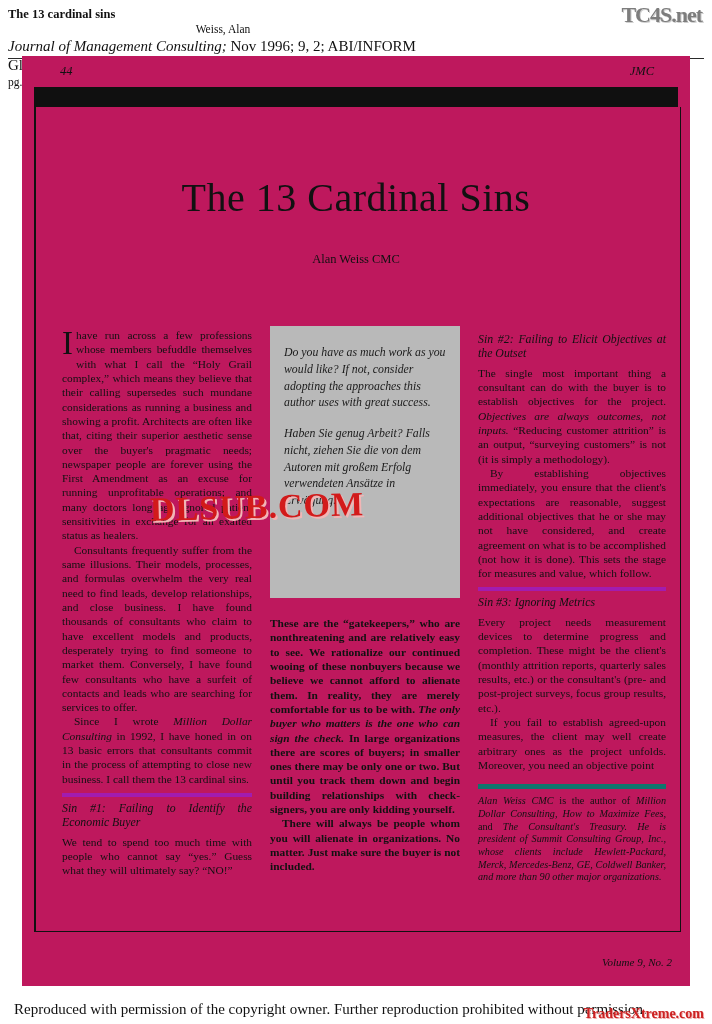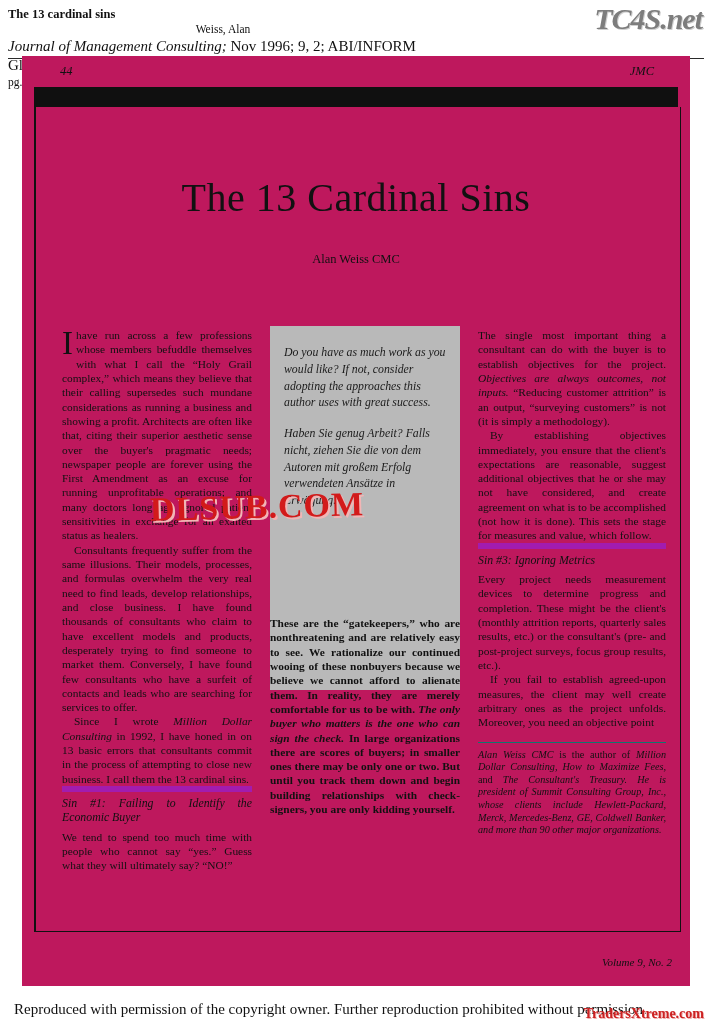--- a/index.html
+++ b/index.html
@@ -34,26 +34,25 @@
   .citation .line2 { font-size: 11.5px; text-align: center; }
   .citation .line3 { font-style: italic; font-size: 15px; }
   .citation .line3 .roman { font-style: normal; }
   .citation .line4 { font-size: 11.5px; }
 
   .watermark-top {
     position: absolute;
     top: 2px;
     right: 10px;
     font-family: "Liberation Serif", serif;
-    font-size: 30px;
+    font-size: 22px;
     font-weight: bold;
     color: #7d7d7d;
     letter-spacing: -1px;
     text-shadow: 1px 1px 0 #cfcfcf;
-    font-style: italic;
   }
 
   .header-rule {
     position: absolute;
     top: 58px;
     left: 8px;
     right: 8px;
     height: 1px;
     background: #2a2a2a;
   }
@@ -154,48 +153,48 @@
     padding: 2px 3px 0 0;
     font-family: "Liberation Serif", serif;
   }
 
   
   .pullquote {
     position: absolute;
     left: 248px;
     top: 270px;
     width: 190px;
-    height: 364px;
+    height: 272px;
     background: #b9b9b9;
     color: #1b1b1b;
     font-style: italic;
     font-size: 11.8px;
     line-height: 1.42;
     padding: 18px 14px 0 14px;
     box-sizing: border-box;
   }
   .pullquote p { margin: 0 0 14px 0; text-indent: 0; }
 
   
   .sin-head {
     font-style: italic;
     font-size: 11.8px;
     line-height: 1.22;
-    border-top: 6px solid #a21caf;
+    border-top: 4px solid #a21caf;
     padding-top: 4px;
-    margin-top: 0;
+    margin-top: 7px;
     margin-bottom: 5px;
   }
   .sin-head.no-rule { border-top: none; }
 
   .bio {
     font-style: italic;
     font-size: 10.2px;
     line-height: 1.24;
-    border-top: 1px solid #0f766e;
+    border-top: 5px solid #0f766e;
     padding-top: 6px;
     margin-top: 12px;
     text-align: justify;
   }
   .bio .roman { font-style: normal; }
 
   .volume {
     position: absolute;
     bottom: 18px;
     right: 18px;
@@ -274,23 +273,25 @@
     <p class="first">We tend to spend too much time with people who cannot say “yes.” Guess what they will ultimately say? “NO!”</p>
   </div>
 
   <div class="pullquote">
     <p>Do you have as much work as you would like? If not, consider adopting the approaches this author uses with great success.</p>
     <p>Haben Sie genug Arbeit? Falls nicht, ziehen Sie die von dem Autoren mit großem Erfolg verwendeten Ansätze in Erwägung.</p>
   </div>
 
   <div class="col col-2" style="top:560px;">
     <p class="first"><span>These are the “gatekeepers,” who are nonthreatening and are relatively easy to see. We rationalize our continued wooing of these nonbuyers because we believe we cannot afford to alienate them. In reality, they are merely comfortable for us to be with. </span><i>The only buyer who matters is the one who can sign the check.</i><span> In large organizations there are scores of buyers; in smaller ones there may be only one or two. But until you track them down and begin building relationships with check-signers, you are only kidding yourself.</span></p>
+    <p>There will always be people whom you will alienate in organizations. No matter. Just make sure the buyer is not included.</p>
   </div>
 
   <div class="col col-3">
+    <div class="sin-head no-rule" style="margin-top:0;">Sin #2: Failing to Elicit Objectives at the Outset</div>
     <p class="first"><span>The single most important thing a consultant can do with the buyer is to establish objectives for the project. </span><i>Objectives are always outcomes, not inputs.</i><span> “Reducing customer attrition” is an output, “surveying customers” is not (it is simply a methodology).</span></p>
     <p>By establishing objectives immediately, you ensure that the client's expectations are reasonable, suggest additional objectives that he or she may not have considered, and create agreement on what is to be accomplished (not how it is done). This sets the stage for measures and value, which follow.</p>
     <div class="sin-head">Sin #3: Ignoring Metrics</div>
     <p class="first">Every project needs measurement devices to determine progress and completion. These might be the client's (monthly attrition reports, quarterly sales results, etc.) or the consultant's (pre- and post-project surveys, focus group results, etc.).</p>
     <p>If you fail to establish agreed-upon measures, the client may well create arbitrary ones as the project unfolds. Moreover, you need an objective point</p>
     <div class="bio">
       <span>Alan Weiss CMC </span><span class="roman">is the author of </span><span>Million Dollar Consulting, How to Maximize Fees, </span><span class="roman">and </span><span>The Consultant's Treasury. </span><span>He is president of Summit Consulting Group, Inc., whose clients include Hewlett-Packard, Merck, Mercedes-Benz, GE, Coldwell Banker, and more than 90 other major organizations.</span>
     </div>
   </div>
 

